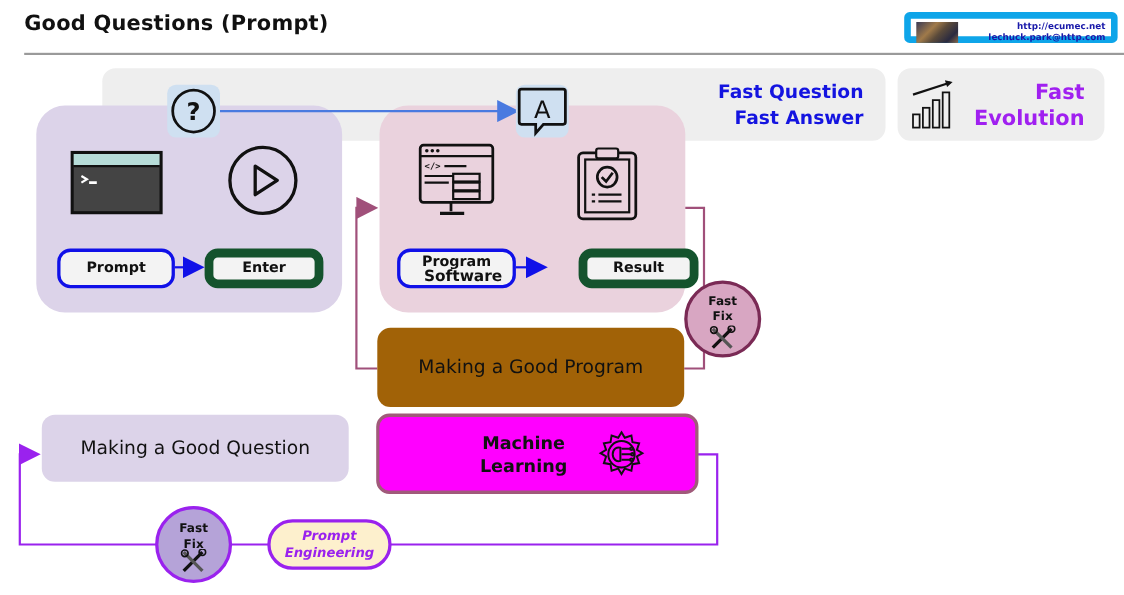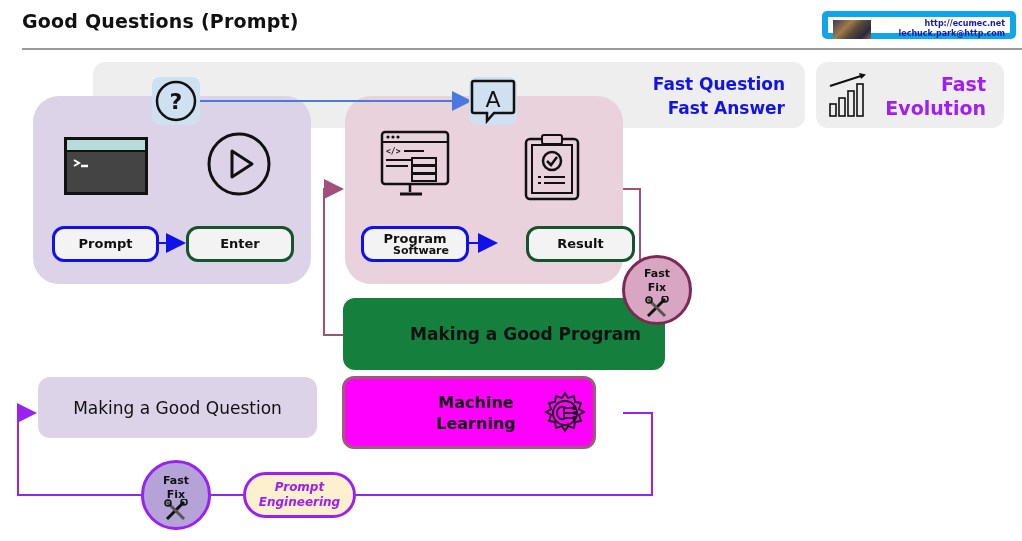--- a/index.html
+++ b/index.html
@@ -49,35 +49,35 @@
   }
   .icon-badge {
     width: 48px; height: 48px; background: #cfe0f1; border-radius: 8px;
   }
   .pill {
     box-sizing: border-box; height: 36px; border-radius: 12px; background: #f3f3f3;
     display: flex; align-items: center; justify-content: center; flex-direction: column;
     font-size: 13px; font-weight: bold; color: #111;
   }
   .pill.blue { border: 3px solid #1010e8; }
-  .pill.gray { border: 3px solid #14532d; }
-  .pill .sub { font-size: 11px; line-height: 10px; margin-left: 12px; }
+  .pill.gray { border: 8px solid #14532d; }
+  .pill .sub { font-size: 14px; line-height: 10px; margin-left: 12px; }
   .pill .main { line-height: 14px; }
   .good-program {
-    left: 343px; top: 298px; width: 279px; height: 72px; background: #15803d; border-radius: 12px;
+    left: 343px; top: 298px; width: 279px; height: 72px; background: #a16207; border-radius: 12px;
     display: flex; align-items: center; justify-content: center;
-    font-size: 17px; font-weight: bold; color: #111; padding-left: 43px;
+    font-size: 17px; font-weight: normal; color: #111;
   }
   .good-question {
     left: 38px; top: 377px; width: 279px; height: 61px; background: #dcd3e9; border-radius: 12px;
     display: flex; align-items: center; justify-content: center;
     font-size: 17px; font-weight: normal; color: #111;
   }
   .ml-box {
-    left: 342px; top: 376px; width: 254px; height: 73px; background: #ff00ff;
+    left: 342px; top: 376px; width: 293px; height: 73px; background: #ff00ff;
     border: 3px solid #a05a7a; border-radius: 12px; box-sizing: border-box;
   }
   .ml-text {
     position: absolute; left: 76px; top: 13px; width: 110px; text-align: center;
     font-size: 16px; font-weight: bold; line-height: 21px; color: #111;
   }
   .fastfix {
     box-sizing: border-box; border-radius: 50%; text-align: center;
     font-size: 11px; font-weight: bold; line-height: 14px; color: #111;
   }

